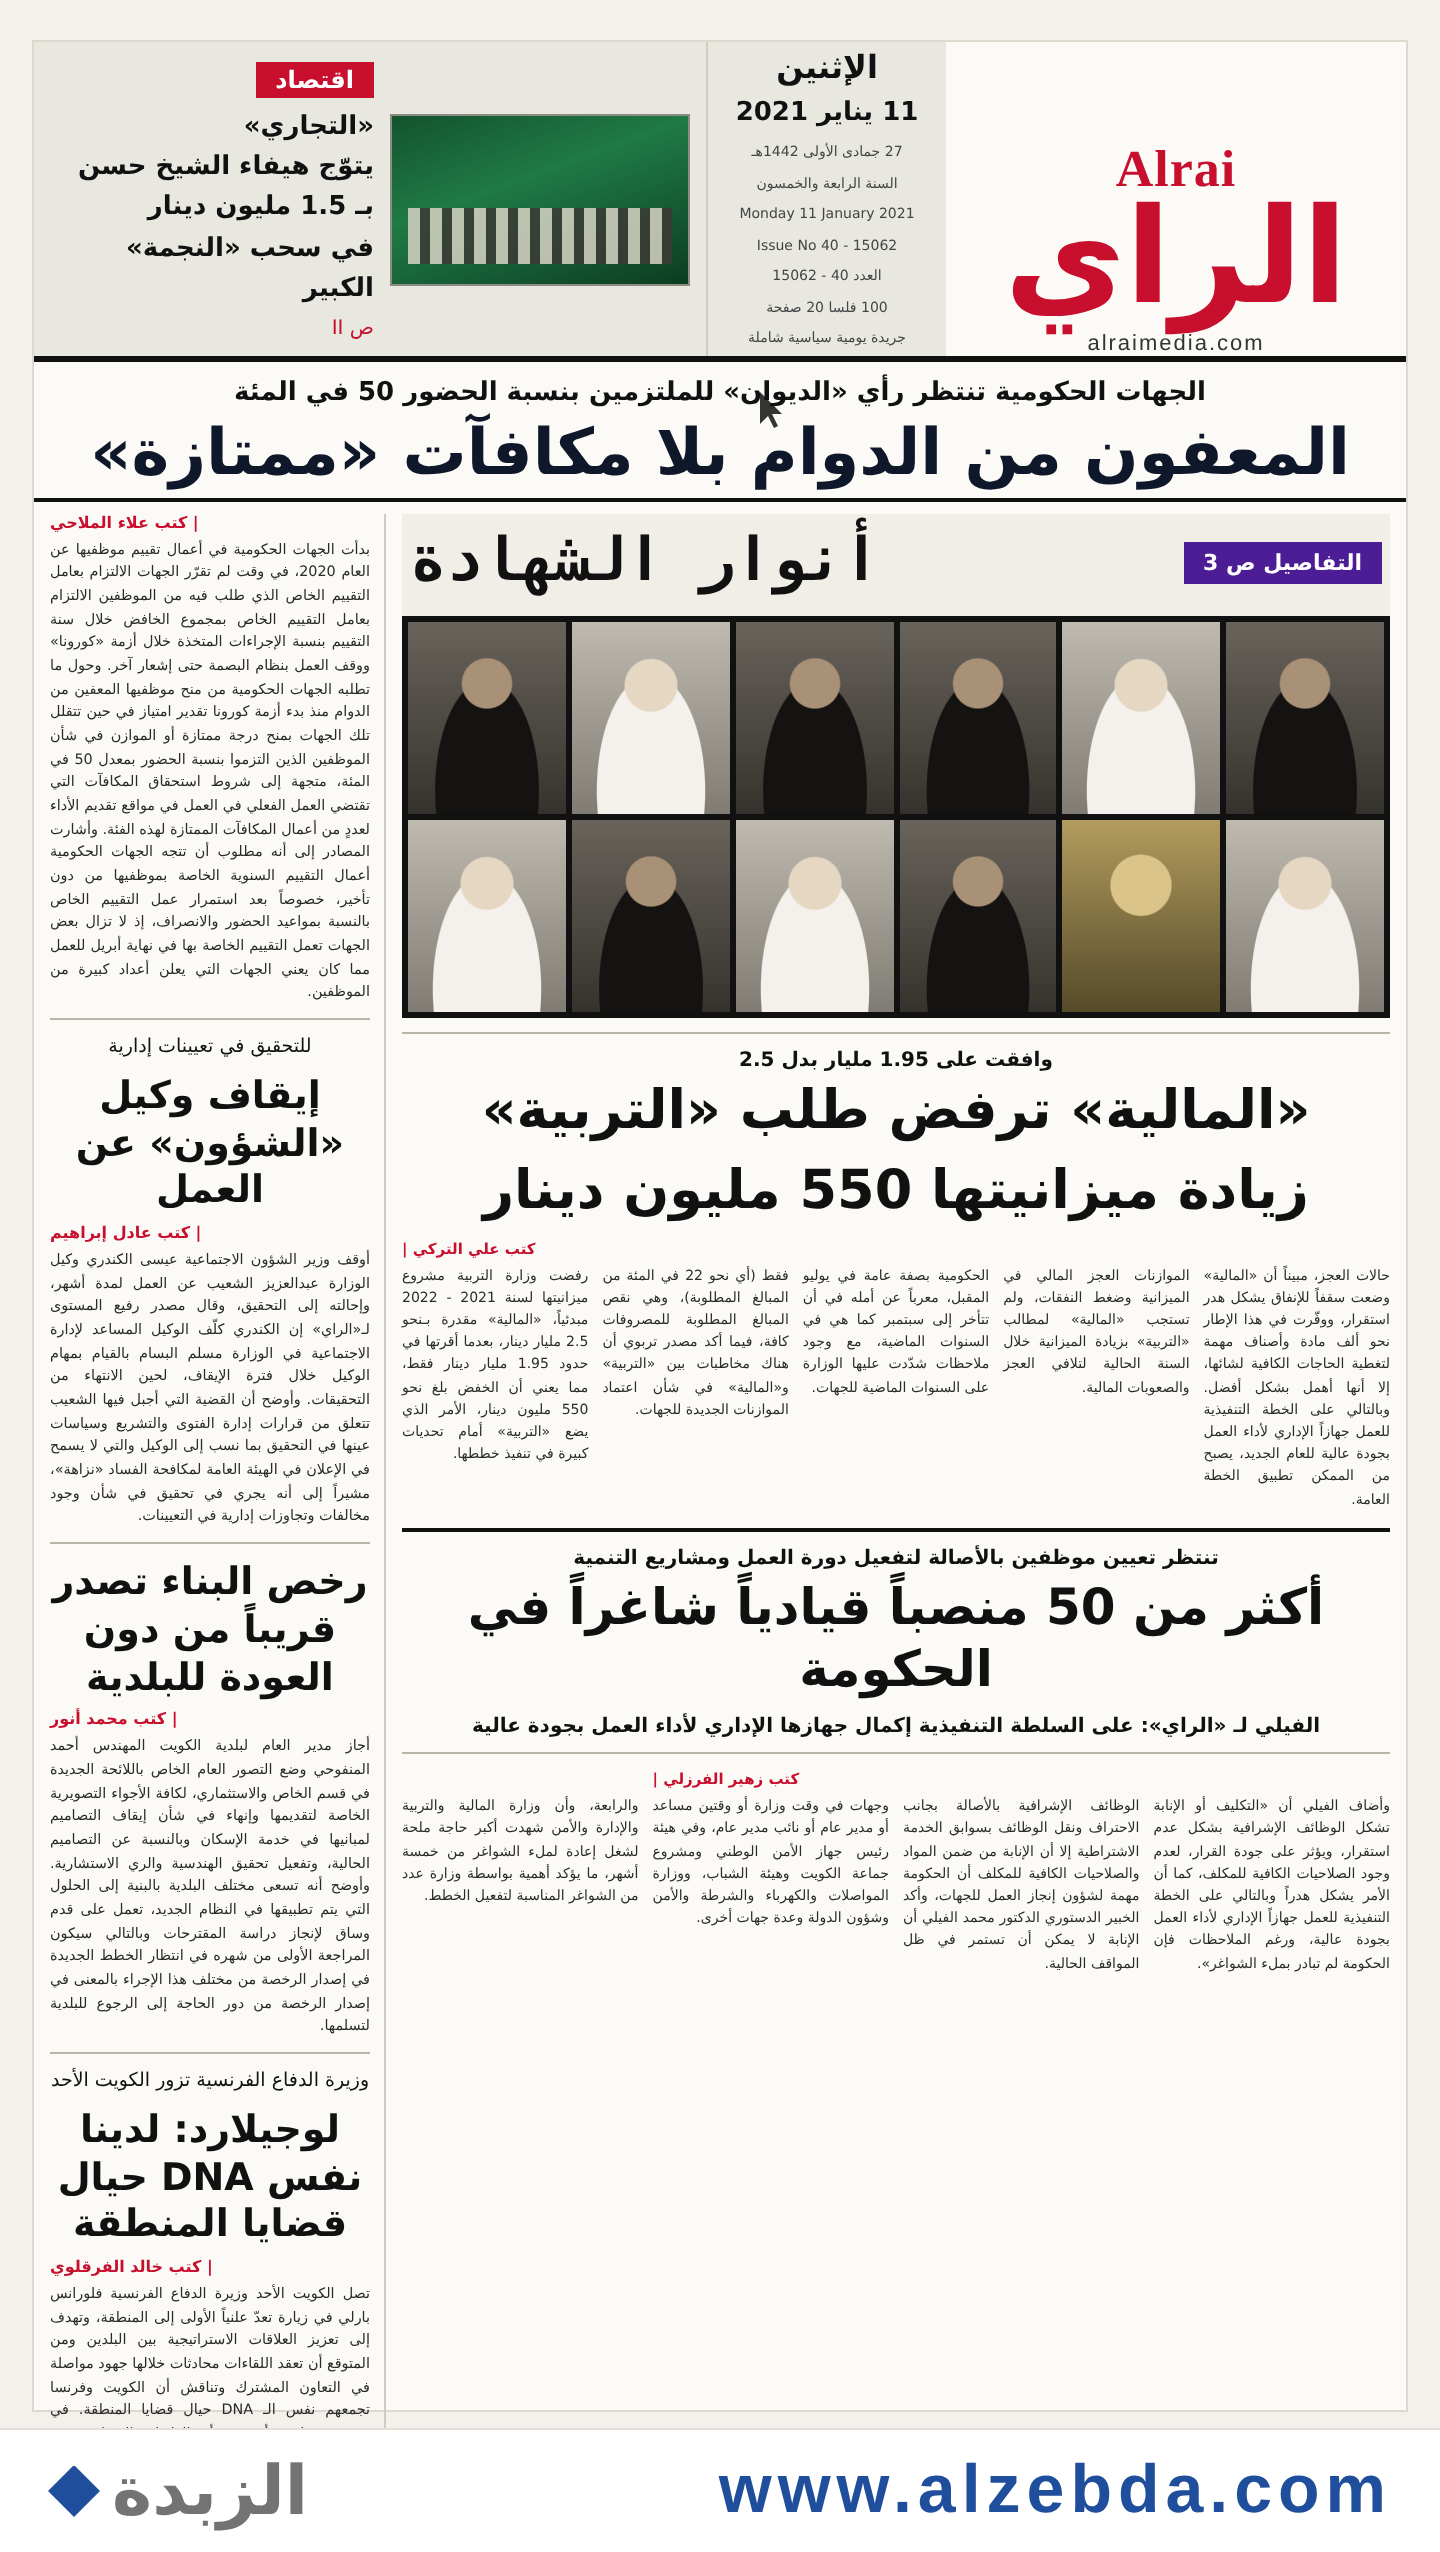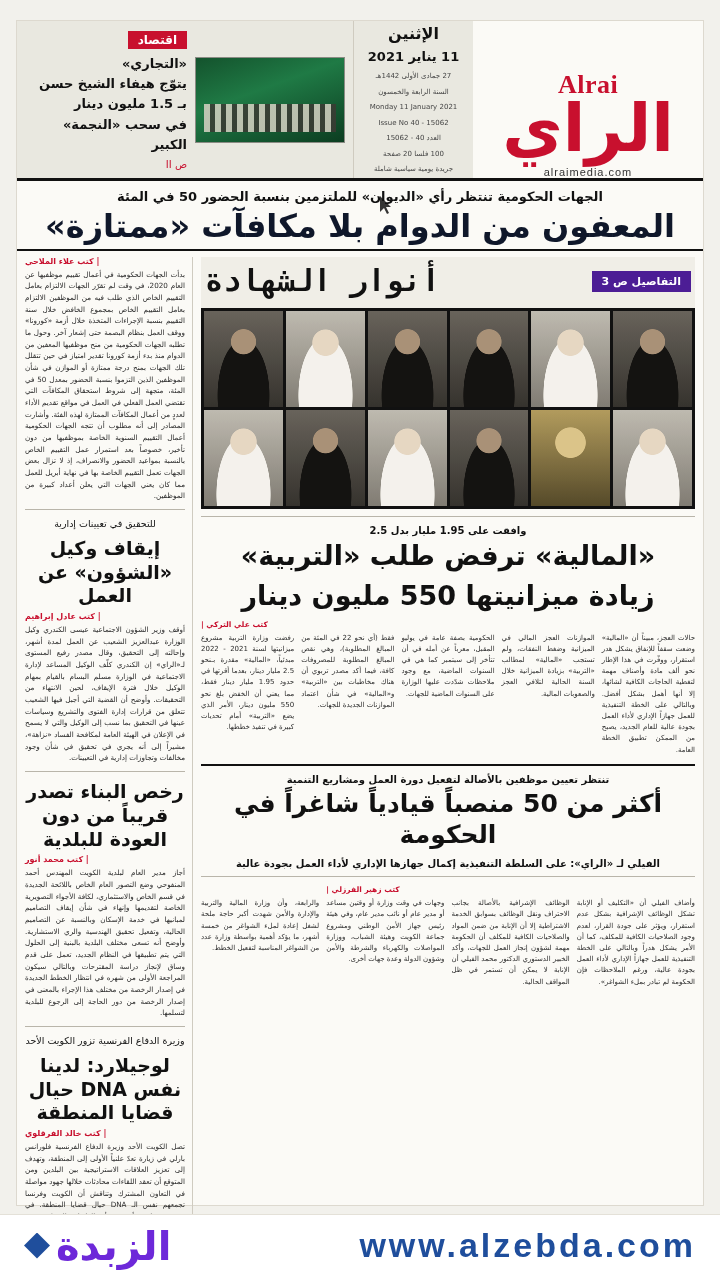--- a/index.html
+++ b/index.html
@@ -216,21 +216,21 @@
     align-items: center; justify-content: space-between;
     padding: 0 24px;
     border-top: 1px solid #e4e1d8;
   }
   .footer-url {
     color: #1f4e9c; font-size: 34px; font-weight: bold;
     letter-spacing: 3px;
     font-family: "Liberation Sans", sans-serif;
   }
   .footer-brand { display: flex; flex-direction: row; align-items: center; gap: 6px; }
-  .footer-brand .fb-ar { color: #6d28d9; font-size: 40px; font-weight: bold; }
+  .footer-brand .fb-ar { color: #737373; font-size: 34px; font-weight: bold; }
   .footer-brand .fb-mark {
     width: 26px; height: 26px; background: #1f4e9c;
     clip-path: polygon(50% 0, 100% 50%, 50% 100%, 0 50%);
   }
   .cursor {
     position: absolute; left: 380px; top: 196px;
     width: 12px; height: 18px;
     background: #111;
     clip-path: polygon(0 0, 0 16px, 4px 12px, 7px 18px, 9px 17px, 6px 11px, 11px 11px);
     opacity: 0.85;

